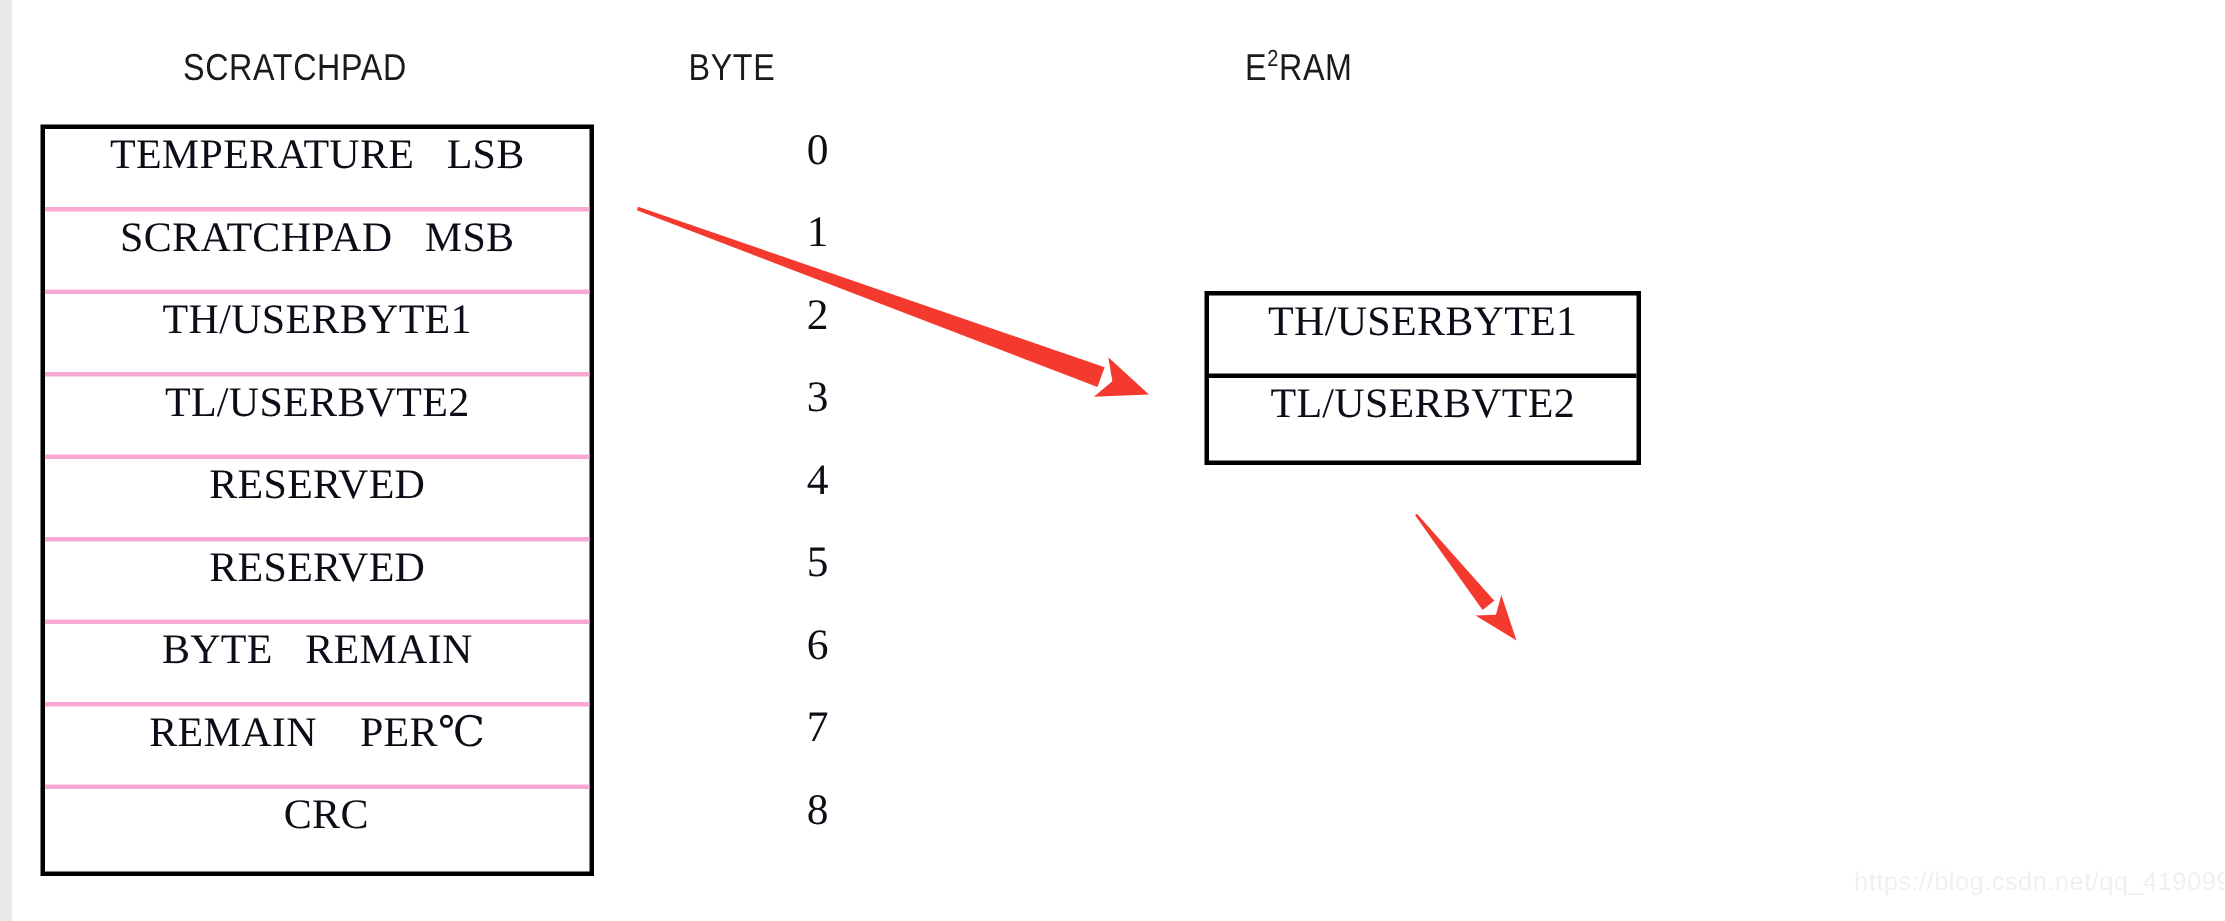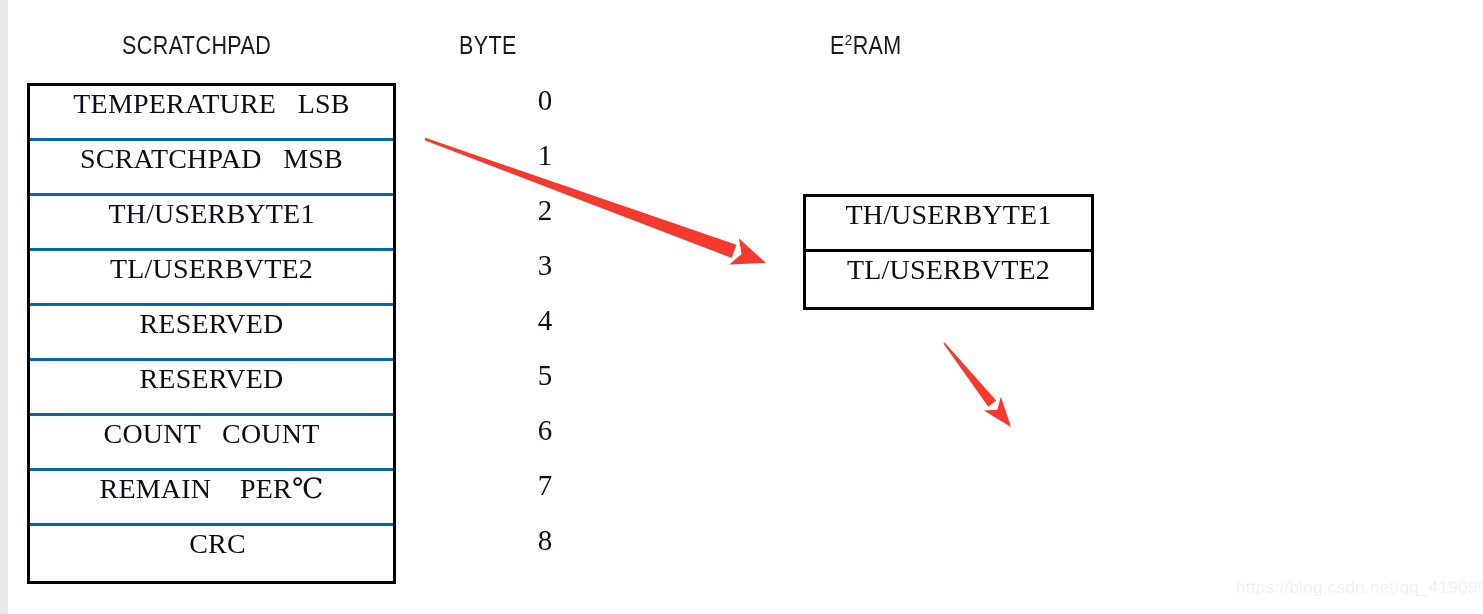--- a/index.html
+++ b/index.html
@@ -53,21 +53,21 @@
     left: 27px;
     top: 83px;
     width: 369px;
     border: 3px solid #000000;
     border-bottom: 3px solid #000000;
     box-sizing: border-box;
     background: #ffffff;
   }
   #scratchpad-table .row {
     height: 55px;
-    border-bottom: 3px solid #0369a1;
+    border-bottom: 3px solid #f9a8d4;
     box-sizing: border-box;
     display: flex;
     align-items: flex-start;
     justify-content: center;
     overflow: hidden;
   }
   #scratchpad-table .row:last-child {
     border-bottom: none;
     padding-left: 12px;
   }
@@ -193,21 +193,21 @@
     <div class="row">
       <span class="cell-text">TL/USERBVTE2</span>
     </div>
     <div class="row">
       <span class="cell-text">RESERVED</span>
     </div>
     <div class="row">
       <span class="cell-text">RESERVED</span>
     </div>
     <div class="row">
-      <span class="cell-text">COUNT   COUNT</span>
+      <span class="cell-text">BYTE   REMAIN</span>
     </div>
     <div class="row">
       <span class="cell-text">REMAIN    PER℃</span>
     </div>
     <div class="row">
       <span class="cell-text">CRC</span>
     </div>
   </div>
 
   <div id="byte-column">

